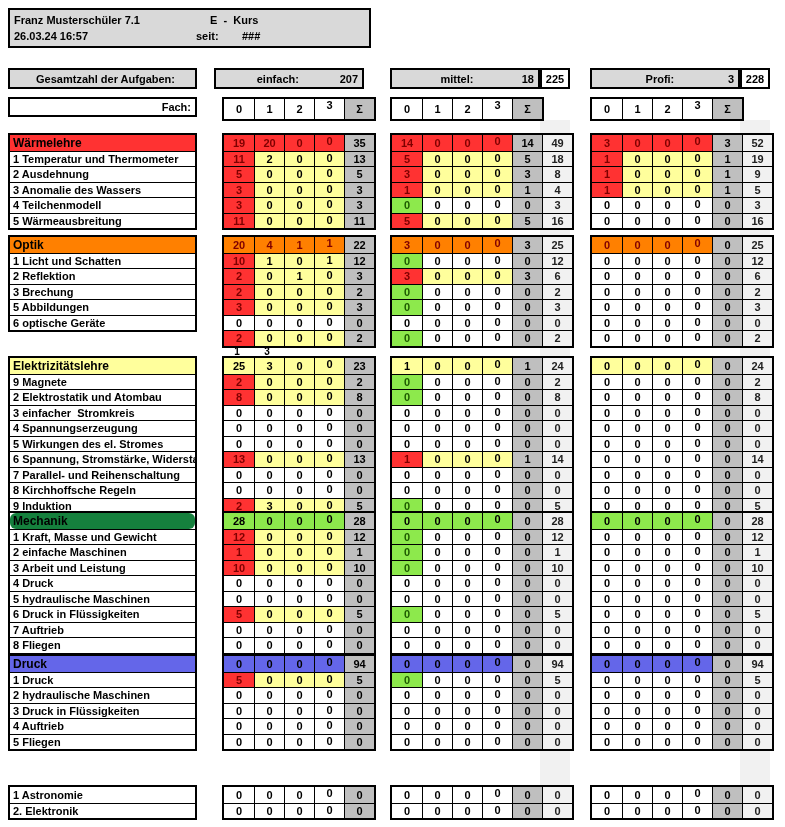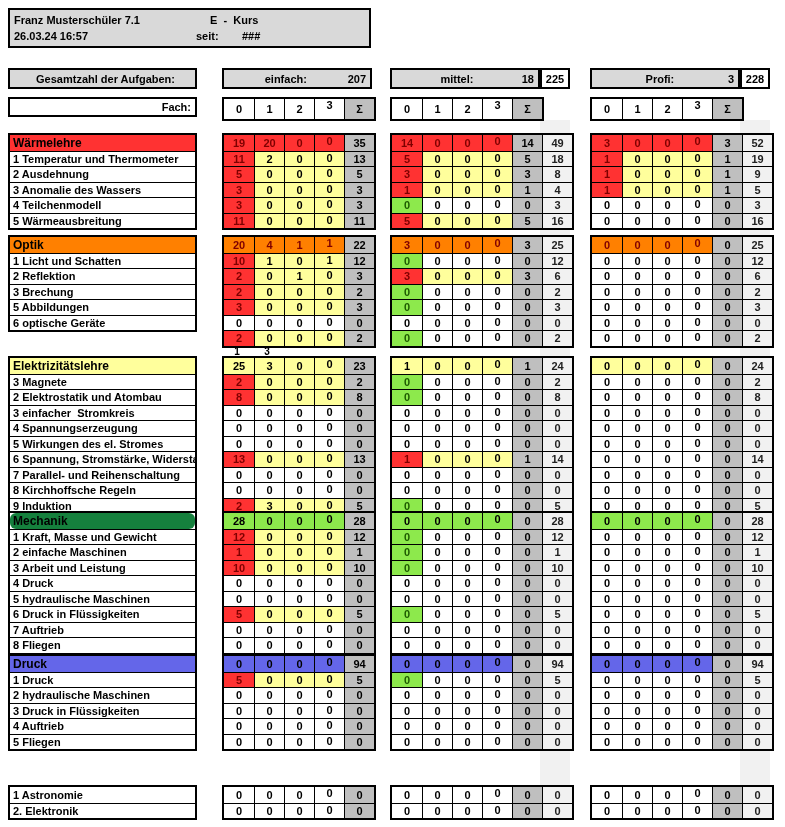--- a/index.html
+++ b/index.html
@@ -47,21 +47,21 @@
     <span style="left:4px; top:4px;">Franz Musterschüler 7.1</span>
     <span style="left:200px; top:4px;">E  -  Kurs</span>
     <span style="left:4px; bottom:4px;">26.03.24 16:57</span>
     <span style="left:186px; bottom:4px;">seit:</span>
     <span style="left:232px; bottom:4px;">###</span>
   </div>
 
   <div class="xbox" style="left:8px; top:68px; width:189px; height:21px;">
     <span class="rlab">Gesamtzahl der Aufgaben:</span>
   </div>
-  <div class="xbox" style="left:222px; top:68px; width:150px; height:21px;">
+  <div class="xbox" style="left:214px; top:68px; width:150px; height:21px;">
     <span class="cent">einfach:</span>
     <span class="val">207</span>
   </div>
   <div class="xbox" style="left:390px; top:68px; width:150px; height:21px;">
     <span class="cent">mittel:</span>
     <span class="val">18</span>
   </div>
   <div class="xbox white" style="left:540px; top:68px; width:30px; height:21px;">
     <span>225</span>
   </div>
@@ -431,21 +431,21 @@
           <div class="bcell f-s">0</div>
           <div class="bcell f-t">2</div>
         </div>
       </div>
       <div class="footnote" style="top: 345.5px;">
         <span>1</span>
         <span>3</span>
       </div>
       <div class="labels" style="top: 356px;">
         <div class="lrow head" style="background: rgb(255, 255, 156);">Elektrizitätslehre</div>
-        <div class="lrow">3 Magnete</div>
+        <div class="lrow">9 Magnete</div>
         <div class="lrow">2 Elektrostatik und Atombau</div>
         <div class="lrow">3 einfacher  Stromkreis</div>
         <div class="lrow">4 Spannungserzeugung</div>
         <div class="lrow">5 Wirkungen des el. Stromes</div>
         <div class="lrow">6 Spannung, Stromstärke, Widerstand und ohmsches Gesetz</div>
         <div class="lrow">7 Parallel- und Reihenschaltung</div>
         <div class="lrow">8 Kirchhoffsche Regeln</div>
         <div class="lrow">9 Induktion</div>
       </div>
       <div class="block" style="left: 222px; top: 356px;">

